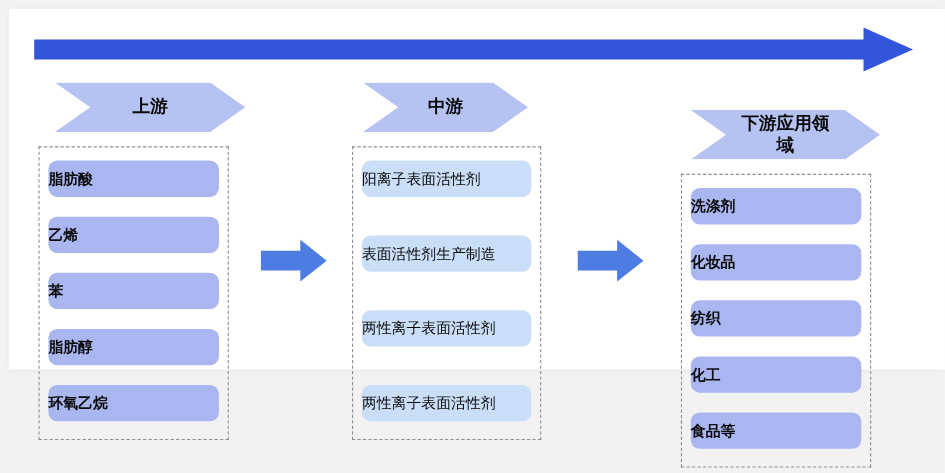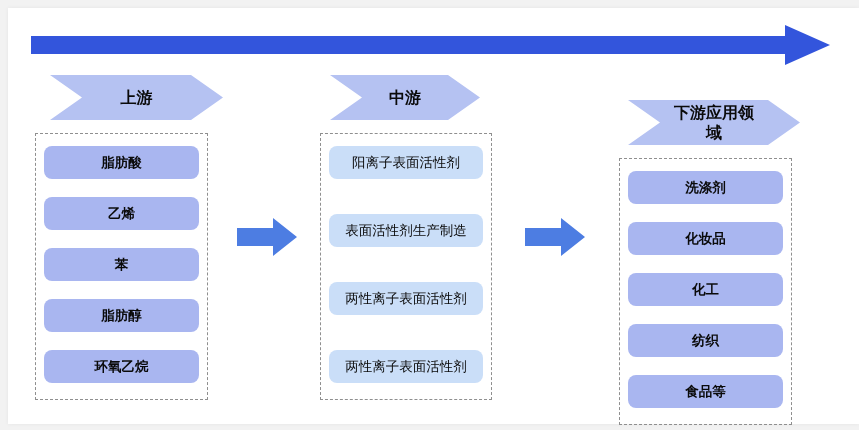--- a/index.html
+++ b/index.html
@@ -3,21 +3,21 @@
 <meta charset="utf-8">
 <style>
   html, body { margin:0; padding:0; }
   body {
     width:859px; height:430px; position:relative; overflow:hidden;
     background: var(--page-bg, #f2f2f2);
     font-family: "Liberation Sans", "DejaVu Sans", sans-serif;
     color: var(--text, #0a0a0a);
   }
   .card {
-    position:absolute; left:8px; top:8px; width:851px; height:416px;
+    position:absolute; left:8px; top:8px; width:851px; height:328px;
     background: var(--card-bg, #ffffff);
     box-shadow: 0 0 4px rgba(0,0,0,0.06);
   }
   svg { display:block; }
   .top-arrow-svg { position:absolute; left:23px; top:17px; }
   .top-arrow-shape { fill: var(--top-arrow, #3355dc); }
   .connector { position:absolute; top:210px; }
   #connector-1 { left:229px; }
   #connector-2 { left:517px; }
   .connector-shape { fill: var(--connector-arrow, #4d7de2); }
@@ -40,21 +40,21 @@
   .stage-header span { display:inline-block; max-width:88px; word-break:break-all; }
 
   .item-box {
     box-sizing:border-box; height:267px;
     border:1.5px dashed var(--dashed-border, #8f8f8f);
     padding:12px 8px 16px;
     display:flex; flex-direction:column; justify-content:space-between;
   }
   .item {
     height:33px; border-radius:8px; flex:0 0 33px;
-    display:flex; align-items:center; justify-content:center;
+    display:flex; align-items:center; 
     font-size:13.5px; font-weight:bold; text-align:center;
   }
   .item.dark  { background: var(--item-dark-fill, #a9b6f0); }
   .item.light { background: var(--item-light-fill, #cadef8); font-weight:normal; }
 </style>
 </head>
 <body>
 
 <div class="card">
 
@@ -118,24 +118,24 @@
       <span>下游应用领域</span>
     </div>
     <div class="item-box">
         <div class="item dark">
     <span>洗涤剂</span>
   </div>
         <div class="item dark">
     <span>化妆品</span>
   </div>
         <div class="item dark">
-    <span>化工</span>
+    <span>纺织</span>
   </div>
         <div class="item dark">
-    <span>纺织</span>
+    <span>化工</span>
   </div>
         <div class="item dark">
     <span>食品等</span>
   </div>
       </div>
   </div>
 
 </div>
 
 </body></html>

